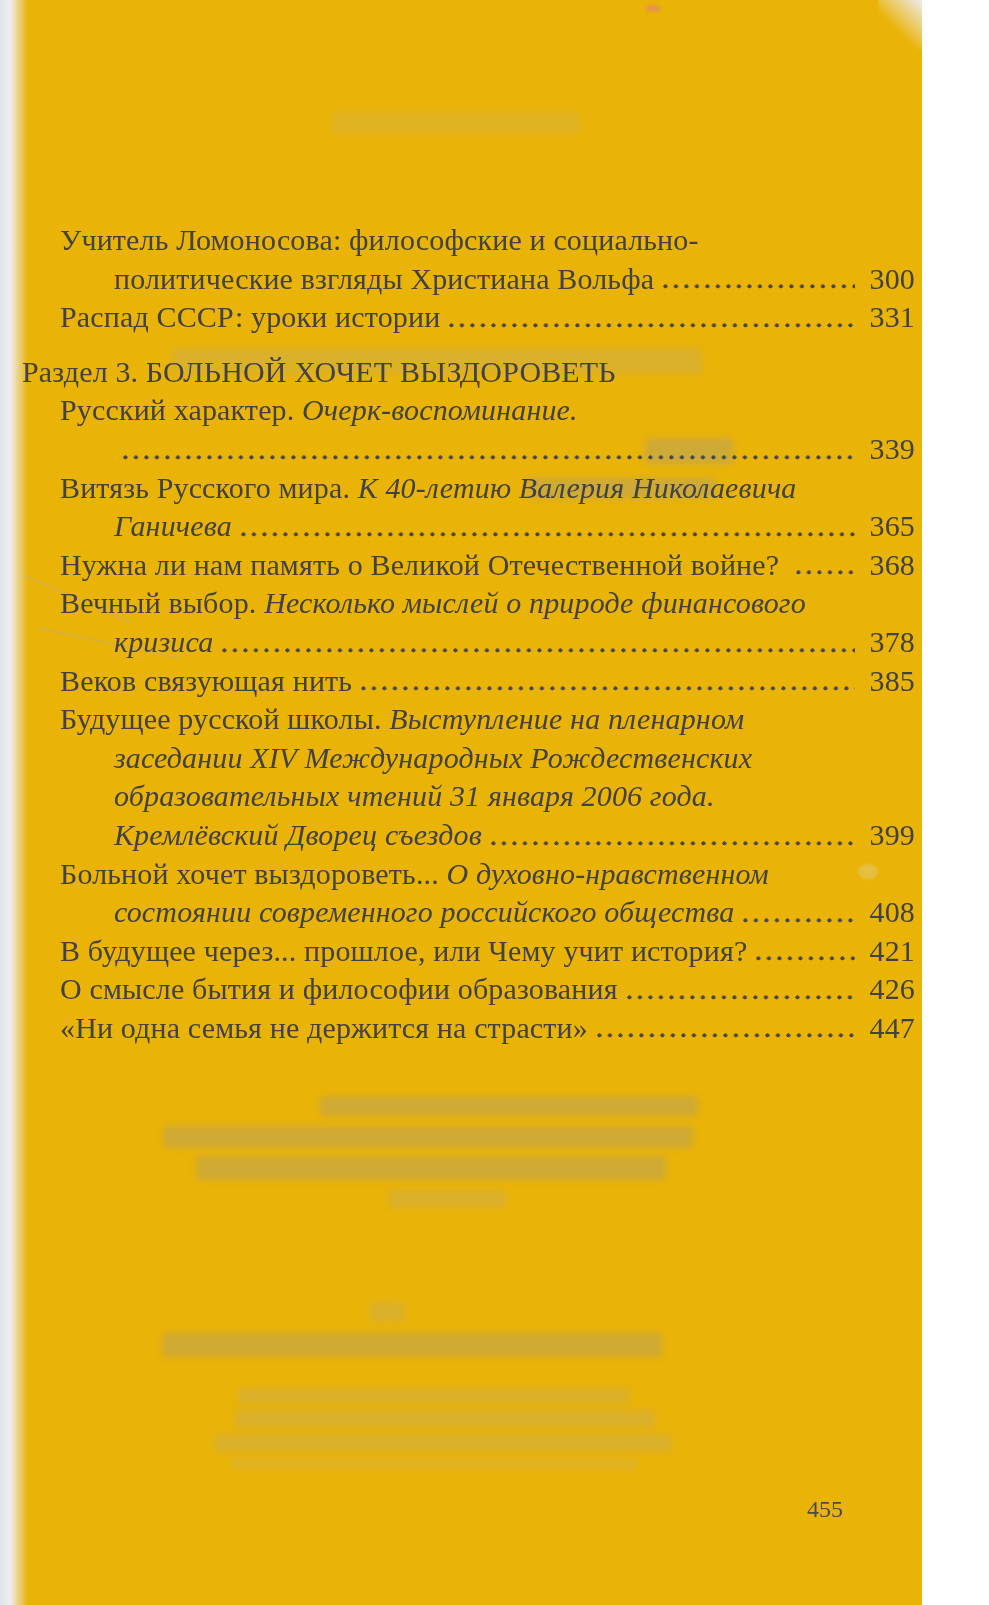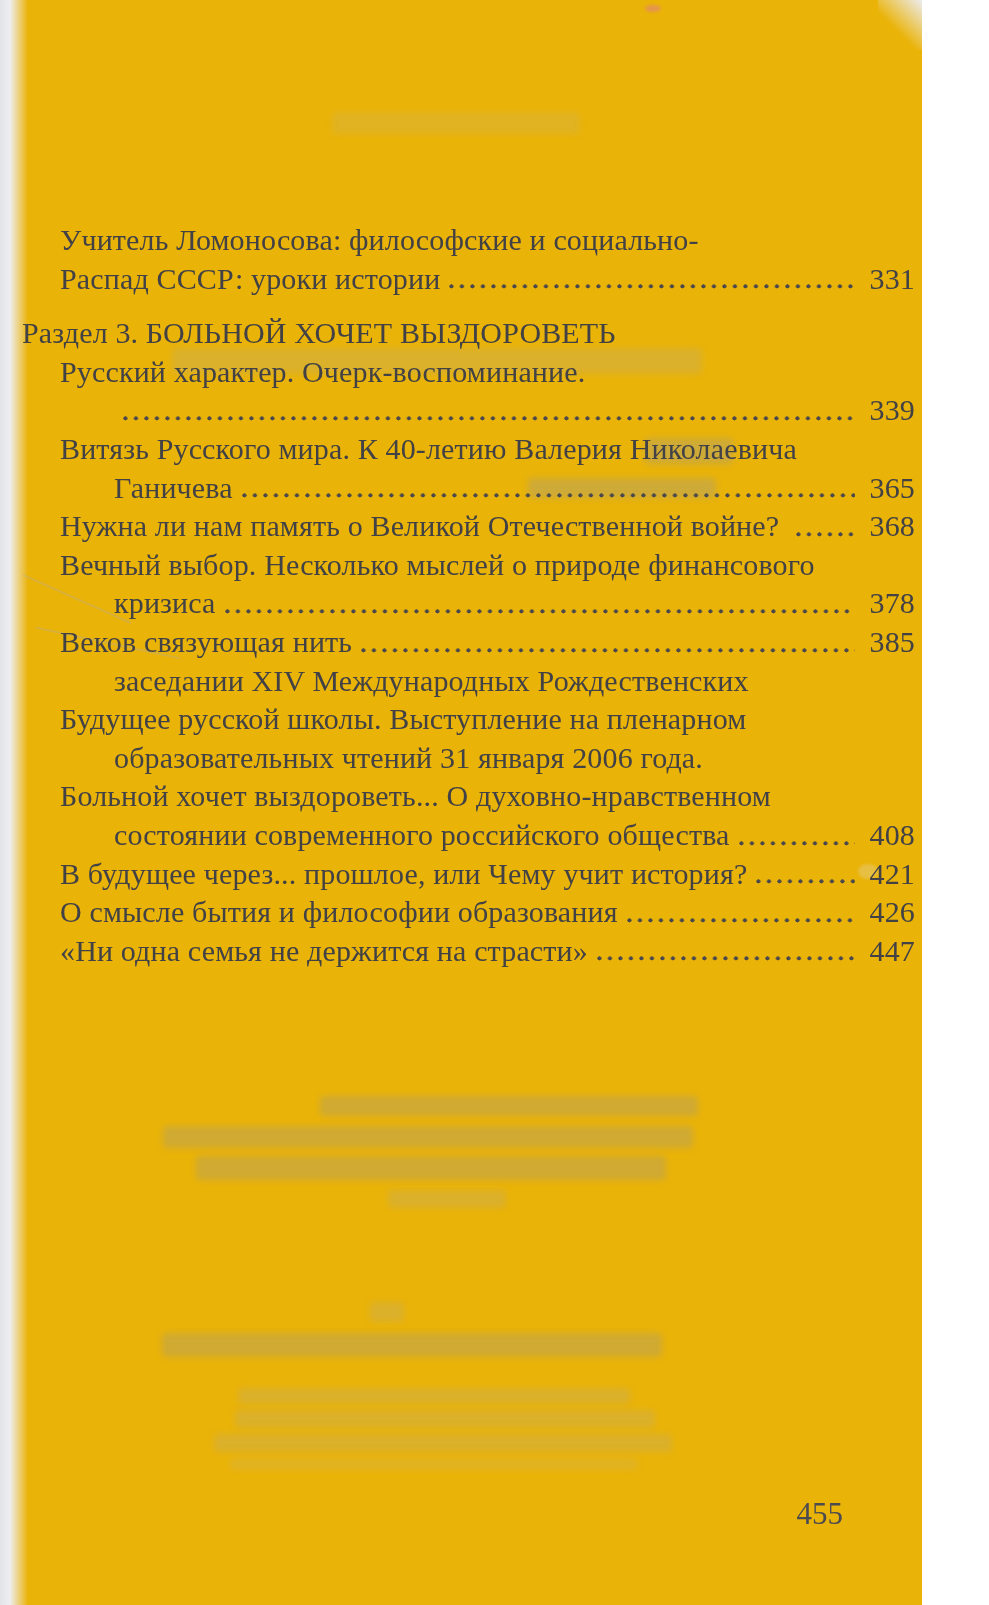--- a/index.html
+++ b/index.html
@@ -32,31 +32,31 @@
     font-size:30px; letter-spacing:0.15px;
   }
   .toc-line {
     display:flex; align-items:baseline;
     height:38.6px; line-height:38.6px; white-space:pre;
   }
   .toc-line.main { padding-left:38px; }
   .toc-line.cont { padding-left:92px; }
   .toc-line.gap  { margin-top:16px; }
   .toc-line .text { flex:0 0 auto; }
-  .toc-line .it { }
+  .toc-line .it { font-style:italic; }
   .leader {
     flex:1 1 auto; min-width:22px; align-self:flex-end;
     height:5px; margin:0 6px 9px 9px;
     background-image:radial-gradient(circle at 2.4px 2.4px,#48484c 1.8px,rgba(0,0,0,0) 2.3px);
     background-size:10.5px 5px; background-repeat:repeat-x;
   }
   .pg { flex:0 0 54px; text-align:right; }
   .folio {
     position:absolute; right:79px; top:1496px;
-    font-size:31px; color:#4b4b50;
+    font-size:24px; color:#4b4b50;
   }
 </style>
 </head>
 <body>
 
 <div class="page">
 
   <div class="edge-left"></div>
   <div class="corner-tr"></div>
 
@@ -77,33 +77,35 @@
 
   <div class="speck" style="left:645px;top:5px;width:16px;height:7px;background:rgba(225,120,145,0.5);"></div>
   <div class="speck" style="left:858px;top:864px;width:20px;height:15px;background:rgba(228,206,140,0.45);"></div>
   <div class="speck" style="left:928px;top:870px;width:14px;height:22px;background:rgba(233,182,152,0.35);"></div>
   <div class="crease" style="left:18px;top:598px;width:118px;transform:rotate(24deg);"></div>
   <div class="crease" style="left:34px;top:642px;width:148px;transform:rotate(12deg);"></div>
 
   <div class="toc">
     <div id="toc-list">
         <div class="toc-line main"><span class="text"><span>Учитель Ломоносова: философские и социально-</span></span></div>
+        <div class="toc-line cont"><span class="text"><span>политические взгляды Христиана Вольфа</span></span><span class="leader"></span><span class="pg">300</span></div>
         <div class="toc-line main"><span class="text"><span>Распад СССР: уроки истории</span></span><span class="leader"></span><span class="pg">331</span></div>
         <div class="toc-line section gap"><span class="text"><span>Раздел 3. БОЛЬНОЙ ХОЧЕТ ВЫЗДОРОВЕТЬ</span></span></div>
         <div class="toc-line main"><span class="text"><span>Русский характер. </span><span class="it">Очерк-воспоминание.</span></span></div>
         <div class="toc-line cont"><span class="leader"></span><span class="pg">339</span></div>
         <div class="toc-line main"><span class="text"><span>Витязь Русского мира. </span><span class="it">К 40-летию Валерия Николаевича</span></span></div>
         <div class="toc-line cont"><span class="text"><span class="it">Ганичева</span></span><span class="leader"></span><span class="pg">365</span></div>
         <div class="toc-line main"><span class="text"><span>Нужна ли нам память о Великой Отечественной войне? </span></span><span class="leader"></span><span class="pg">368</span></div>
         <div class="toc-line main"><span class="text"><span>Вечный выбор. </span><span class="it">Несколько мыслей о природе финансового</span></span></div>
         <div class="toc-line cont"><span class="text"><span class="it">кризиса</span></span><span class="leader"></span><span class="pg">378</span></div>
         <div class="toc-line main"><span class="text"><span>Веков связующая нить</span></span><span class="leader"></span><span class="pg">385</span></div>
+        <div class="toc-line main"><span class="text"><span>Будущее русской школы. </span><span class="it">Выступление на пленарном</span></span></div>
         <div class="toc-line cont"><span class="text"><span class="it">заседании XIV Международных Рождественских</span></span></div>
-        <div class="toc-line main"><span class="text"><span>Будущее русской школы. </span><span class="it">Выступление на пленарном</span></span></div>
         <div class="toc-line cont"><span class="text"><span class="it">образовательных чтений 31 января 2006 года.</span></span></div>
+        <div class="toc-line cont"><span class="text"><span class="it">Кремлёвский Дворец съездов</span></span><span class="leader"></span><span class="pg">399</span></div>
         <div class="toc-line main"><span class="text"><span>Больной хочет выздороветь... </span><span class="it">О духовно-нравственном</span></span></div>
         <div class="toc-line cont"><span class="text"><span class="it">состоянии современного российского общества</span></span><span class="leader"></span><span class="pg">408</span></div>
         <div class="toc-line main"><span class="text"><span>В будущее через... прошлое, или Чему учит история?</span></span><span class="leader"></span><span class="pg">421</span></div>
         <div class="toc-line main"><span class="text"><span>О смысле бытия и философии образования</span></span><span class="leader"></span><span class="pg">426</span></div>
         <div class="toc-line main"><span class="text"><span>«Ни одна семья не держится на страсти»</span></span><span class="leader"></span><span class="pg">447</span></div>
       </div>
   </div>
 
   <div class="folio">455</div>
 

